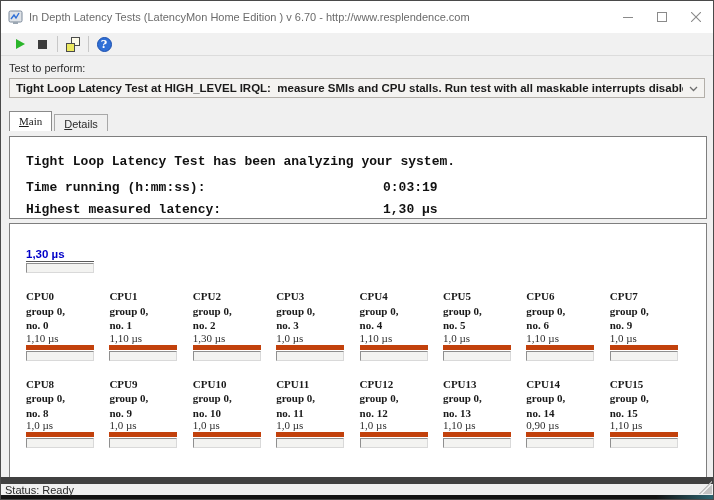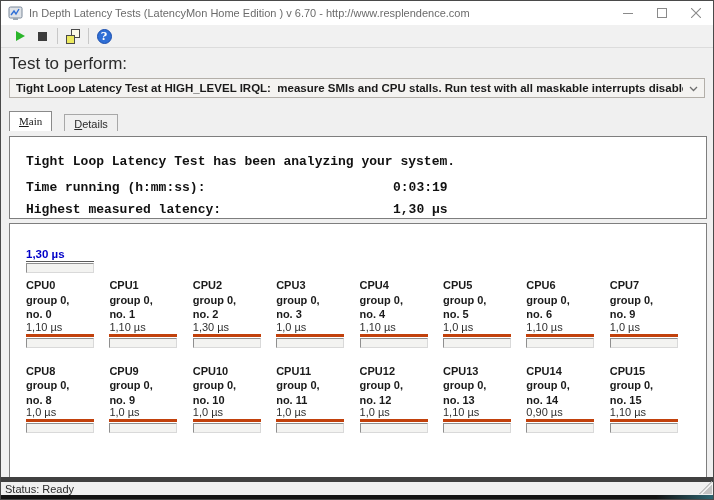--- a/index.html
+++ b/index.html
@@ -1,74 +1,74 @@
 <!DOCTYPE html>
 <html><head>
 <meta charset="utf-8">
 <style>
   * { margin:0; padding:0; box-sizing:border-box; }
   html,body { width:714px; height:500px; background:#e8e8e8; font-family:"Liberation Sans", sans-serif; overflow:hidden; }
   .window { width:714px; height:500px; display:flex; flex-direction:column; background:#f0f0f0; border:1px solid #4a4a4a; }
 
   
-  .titlebar { height:24px; background:#ffffff; display:flex; align-items:center; padding:0 0 0 7px; flex:0 0 auto; }
+  .titlebar { height:32px; background:#ffffff; display:flex; align-items:center; padding:0 0 0 7px; flex:0 0 auto; }
   .app-icon { width:15px; height:15px; margin-right:6px; flex:0 0 auto; }
   .title-text { font-size:11px; color:#6b6b6b; white-space:nowrap; overflow:hidden; flex:1 1 auto; }
   .win-controls { display:flex; align-items:stretch; height:24px; flex:0 0 auto; }
   .win-btn { width:34px; display:flex; align-items:center; justify-content:center; font-size:12px; color:#8a8a8a; cursor:default; }
   .win-btn svg { display:block; }
 
   
   .toolbar { height:23px; background:#f1f1f1; border-bottom:1px solid #dcdcdc; display:flex; align-items:center; padding-left:8px; flex:0 0 auto; }
   .tb-btn { width:22px; height:19px; display:flex; align-items:center; justify-content:center; background:transparent; border:none; }
   .tb-sep { width:1px; height:16px; background:#c8c8c8; margin:0 4px; }
   .play-tri { width:0; height:0; border-left:9px solid #2ab52a; border-top:5.5px solid transparent; border-bottom:5.5px solid transparent; }
   .stop-sq { width:9px; height:9px; background:#3c3c3c; }
   .affinity { position:relative; width:15px; height:15px; }
   .affinity .back { position:absolute; top:0; right:1px; width:9px; height:9px; background:#fdfbe8; border:1px solid #4a4a4a; }
   .affinity .front { position:absolute; bottom:0; left:0; width:9px; height:9px; background:#ece95e; border:1px solid #4a4a4a; }
   .help-circle { width:15px; height:15px; border-radius:50%; background:#2f6fd6; color:#fff; font-size:11px; font-weight:bold; display:flex; align-items:center; justify-content:center; border:1px solid #1c4fae; font-family:"DejaVu Serif", serif; }
 
   
   .test-section { background:#f0f0f0; padding:6px 8px 9px 8px; flex:0 0 auto; }
-  .test-label { font-size:17px; color:#2b2b2b; margin-bottom:4px; }
+  .test-label { font-size:11px; color:#2b2b2b; margin-bottom:4px; }
   .combobox { height:20px; background:#f4f3f1; border:1px solid #b3afa9; display:flex; align-items:center; padding:0 6px; }
   .combobox .cb-text { flex:1 1 auto; font-size:11.5px; font-weight:bold; color:#1a1a1a; white-space:pre; overflow:hidden; }
   .cb-arrow { flex:0 0 auto; color:#6e6e6e; font-size:10px; padding-left:6px; }
 
   
   .tabs { height:24px; background:#f0f0f0; display:flex; align-items:flex-end; padding-left:8px; flex:0 0 auto; }
   .tab { font-size:11px; color:#1a1a1a; padding:3px 9px 2px 9px; border:1px solid #9b9b9b; border-bottom:none; background:#f0f0f0; position:relative; }
   .tab.active { background:#ffffff; height:20px; z-index:2; border-color:#8a8a8a;font-family:Liberation Serif, serif; }
-  .tab.inactive { height:17px; margin-left:12px; border-color:#a8a8a8; color:#2b2b2b; }
+  .tab.inactive { height:17px; margin-left:2px; border-color:#a8a8a8; color:#2b2b2b; }
   .tab u { text-decoration:underline; }
 
   
   .content { flex:1 1 auto; background:#f0f0f0; position:relative;padding-left:8px; }
   .panel { position:absolute; left:8px; width:698px; background:#ffffff; border:1px solid #7e7e7e; }
   .panel.summary { top:5px; height:83px; padding:17px 0 0 16px; }
   .panel.cpupanel { top:92px; height:266px; padding:24px 0 0 16px; }
 
   .mono-line { font-family:"Liberation Mono","DejaVu Sans Mono",monospace; font-size:13px; font-weight:bold; color:#111; position:relative; white-space:pre; }
-  .mono-line .mval { position:absolute; left:367px; top:0; }
+  .mono-line .mval { position:absolute; left:357px; top:0; }
   .ml-1 { margin-bottom:11px; }
   .ml-2 { margin-bottom:7px; }
 
   .blue-heading { color:#0000c8; font-size:11.5px; font-weight:bold; margin-bottom:6px; }
   .meter-value { font-size:11.5px; color:#0000c8; font-weight:bold; width:68px; border-bottom:1px solid #5a5a5a; padding-bottom:1px; }
   .meter-bar { width:68px; height:10px; margin-top:1px; background:#f3f3f1; border:1px solid; border-color:#8f8f8f #d9d9d9 #d9d9d9 #8f8f8f; }
 
-  .cpu-grid { margin-top:5px; display:grid; grid-template-columns:repeat(8, 83.4px); grid-row-gap:16px; }
+  .cpu-grid { margin-top:16px; display:grid; grid-template-columns:repeat(8, 83.4px); grid-row-gap:16px;font-family:Liberation Serif, serif; }
   .cpu-cell { }
   .cpu-name, .cpu-group, .cpu-no { font-size:11px; font-weight:bold; color:#1a1a1a; line-height:14.5px; }
-  .cpu-value { font-size:11px; color:#2e2e2e; width:68px; border-bottom:3px solid #c2410c; line-height:12px; padding-bottom:1px; margin-top:-1px; }
+  .cpu-value { font-size:11px; color:#2e2e2e; width:68px; border-bottom:5px solid #c2410c; line-height:12px; padding-bottom:1px; margin-top:-1px; }
   .cpu-bar { width:68px; height:10px; margin-top:1px; background:#f3f3f1; border:1px solid; border-color:#8f8f8f #d9d9d9 #d9d9d9 #8f8f8f; }
 
   
-  .statusbar { height:18px; background:#f0f0f0; border-top:5px solid #404040; display:flex; align-items:center; padding:0 2px 0 4px; font-size:11px; color:#2b2b2b; flex:0 0 auto; position:relative; }
+  .statusbar { height:18px; background:#f0f0f0; border-top:7px solid #404040; display:flex; align-items:center; padding:0 2px 0 4px; font-size:11px; color:#2b2b2b; flex:0 0 auto; position:relative; }
   .resize-grip { position:absolute; right:1px; bottom:1px; width:13px; height:13px;
     background:
       linear-gradient(135deg, transparent 0 9px, #b9b9b9 9px 10.5px, transparent 10.5px 12px, #b9b9b9 12px) ;
     opacity:.8; }
   .bottom-strip { height:4px; flex:0 0 auto; background:linear-gradient(90deg,#141414 0 92%, #2d6470 100%); }
 </style>
 </head>
 <body>
 
 <div class="window">

